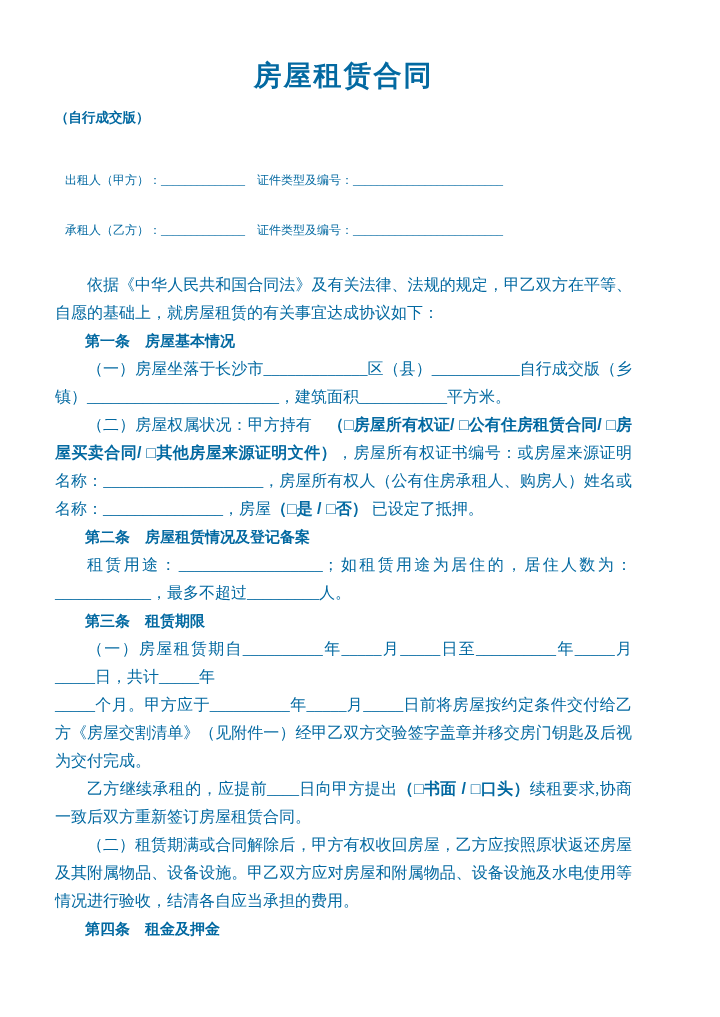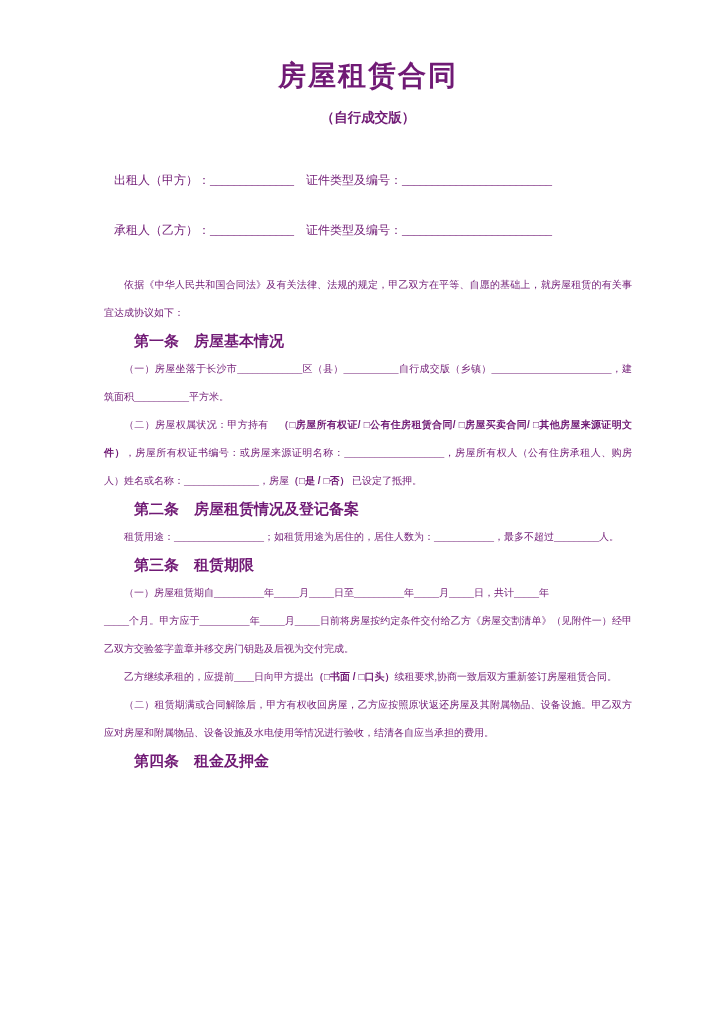--- a/index.html
+++ b/index.html
@@ -2,51 +2,50 @@
 <html><head>
 <meta charset="utf-8">
 <style>
   html,body { margin:0; padding:0; background:#e8e8e8; }
   .page {
     position:relative;
     width:720px; height:1017px;
     margin:0 auto;
     background:#ffffff;
     box-sizing:border-box;
-    padding:56px 88px 0 104px;
-    color:#701a75;
+    padding:56px 88px 0 55px;
+    color:#0369a1;
     font-family:"Liberation Serif","DejaVu Serif",serif;
     overflow:hidden;
   }
   .doc-title {
     margin:0;
     font-size:28px;
     font-weight:bold;
     text-align:center;
     letter-spacing:2px;
     line-height:40px;
   }
   .doc-subtitle {
     margin:12px 0 0 0;
     font-size:13.5px;
     font-weight:bold;
-    text-align:center;
     line-height:20px;
   }
   .party-rows { margin-top:42px; }
   .party-row {
     margin:0 0 29px 10px;
     font-size:12px;
     line-height:21px;
     white-space:nowrap;
   }
   .contract-body { margin-top:30px; }
   .contract-body p {
     margin:0;
-    font-size:10px;
+    font-size:16px;
     line-height:28px;
     text-align:justify;
     text-justify:inter-ideograph;
   }
   p.body.indent { text-indent:2em; }
   p.heading {
     font-weight:bold;
     text-indent:2em;
     text-align:left;
     font-size:15px;

